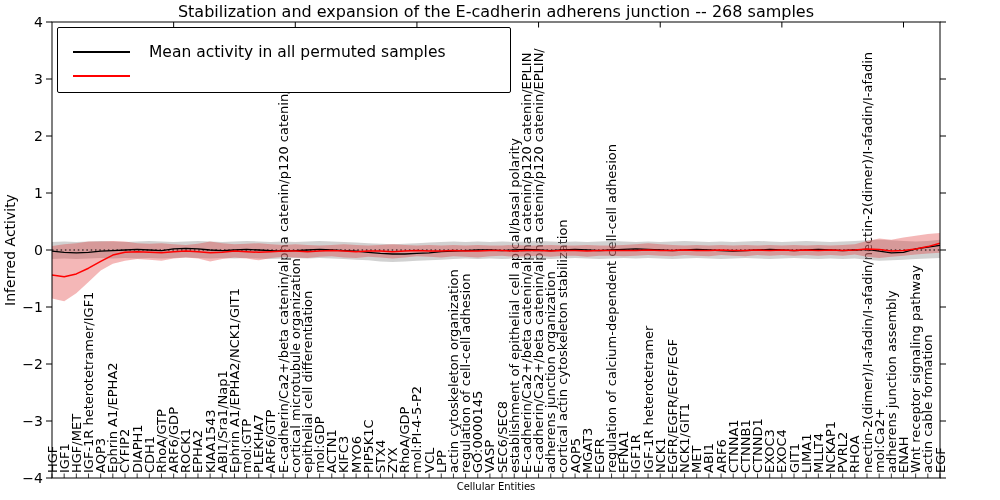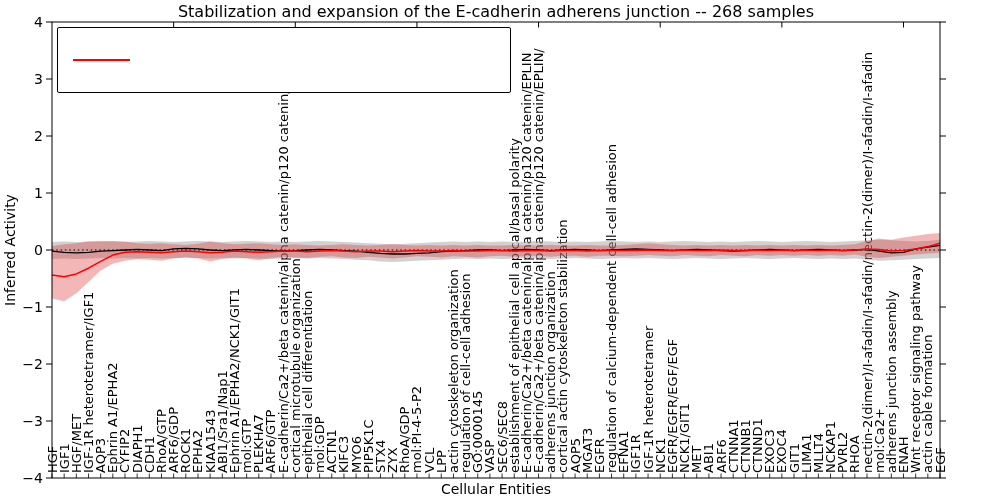--- a/index.html
+++ b/index.html
@@ -2,21 +2,21 @@
 <html><head>
 <meta charset="utf-8">
 <style>
   html,body{margin:0;padding:0;background:#ffffff;}
   .figure{position:relative;width:1000px;height:500px;background:#ffffff;
           font-family:"DejaVu Sans","Liberation Sans",sans-serif;color:#000;overflow:hidden;}
   .plot-svg{position:absolute;left:0;top:0;width:1000px;height:500px;z-index:2;}
   .fig-title{position:absolute;left:52px;top:2px;width:888px;text-align:center;
              font-size:16px;z-index:1;white-space:nowrap;}
   .x-axis-title{position:absolute;left:52px;top:481px;width:888px;text-align:center;
-                font-size:14px;z-index:4;}
+                font-size:10px;z-index:4;}
   .y-axis-title{position:absolute;left:-90px;top:242px;width:200px;text-align:center;
                 font-size:14px;transform:rotate(-90deg);z-index:4;}
   .legend{position:absolute;left:57px;top:27px;width:452px;height:64px;background:#ffffff;
           border:1px solid #000;border-radius:2px;z-index:3;
           display:flex;flex-direction:column;justify-content:space-evenly;}
   .legend-row{display:flex;align-items:center;}
   .legend-line{width:57px;height:0;border-top:2px solid #000;margin-left:15px;margin-right:19px;flex:0 0 auto;}
   .legend-label{font-size:15.5px;white-space:nowrap;}
 </style>
 </head>
@@ -211,19 +211,23 @@
       <line x1="879.1780821917808" y1="473.5" x2="879.1780821917808" y2="478" stroke="#000" stroke-width="0.8"></line>
       <line x1="891.3424657534247" y1="473.5" x2="891.3424657534247" y2="478" stroke="#000" stroke-width="0.8"></line>
       <line x1="903.5068493150685" y1="473.5" x2="903.5068493150685" y2="478" stroke="#000" stroke-width="0.8"></line>
       <line x1="915.6712328767123" y1="473.5" x2="915.6712328767123" y2="478" stroke="#000" stroke-width="0.8"></line>
       <line x1="927.8356164383562" y1="473.5" x2="927.8356164383562" y2="478" stroke="#000" stroke-width="0.8"></line>
       <line x1="940" y1="473.5" x2="940" y2="478" stroke="#000" stroke-width="0.8"></line>
     </svg>
 
   <div class="legend">
     <div class="legend-row">
+      <span class="legend-line" style="border-top-color: rgb(0, 0, 0);"></span>
+      <span class="legend-label">Mean activity in all permuted samples</span>
+    </div>
+    <div class="legend-row">
       <span class="legend-line" style="border-top-color: rgb(255, 0, 0);"></span>
     </div>
   </div>
 
   <div class="x-axis-title">Cellular Entities</div>
   <div class="y-axis-title">Inferred Activity</div>
 </div>
 
 </body></html>

